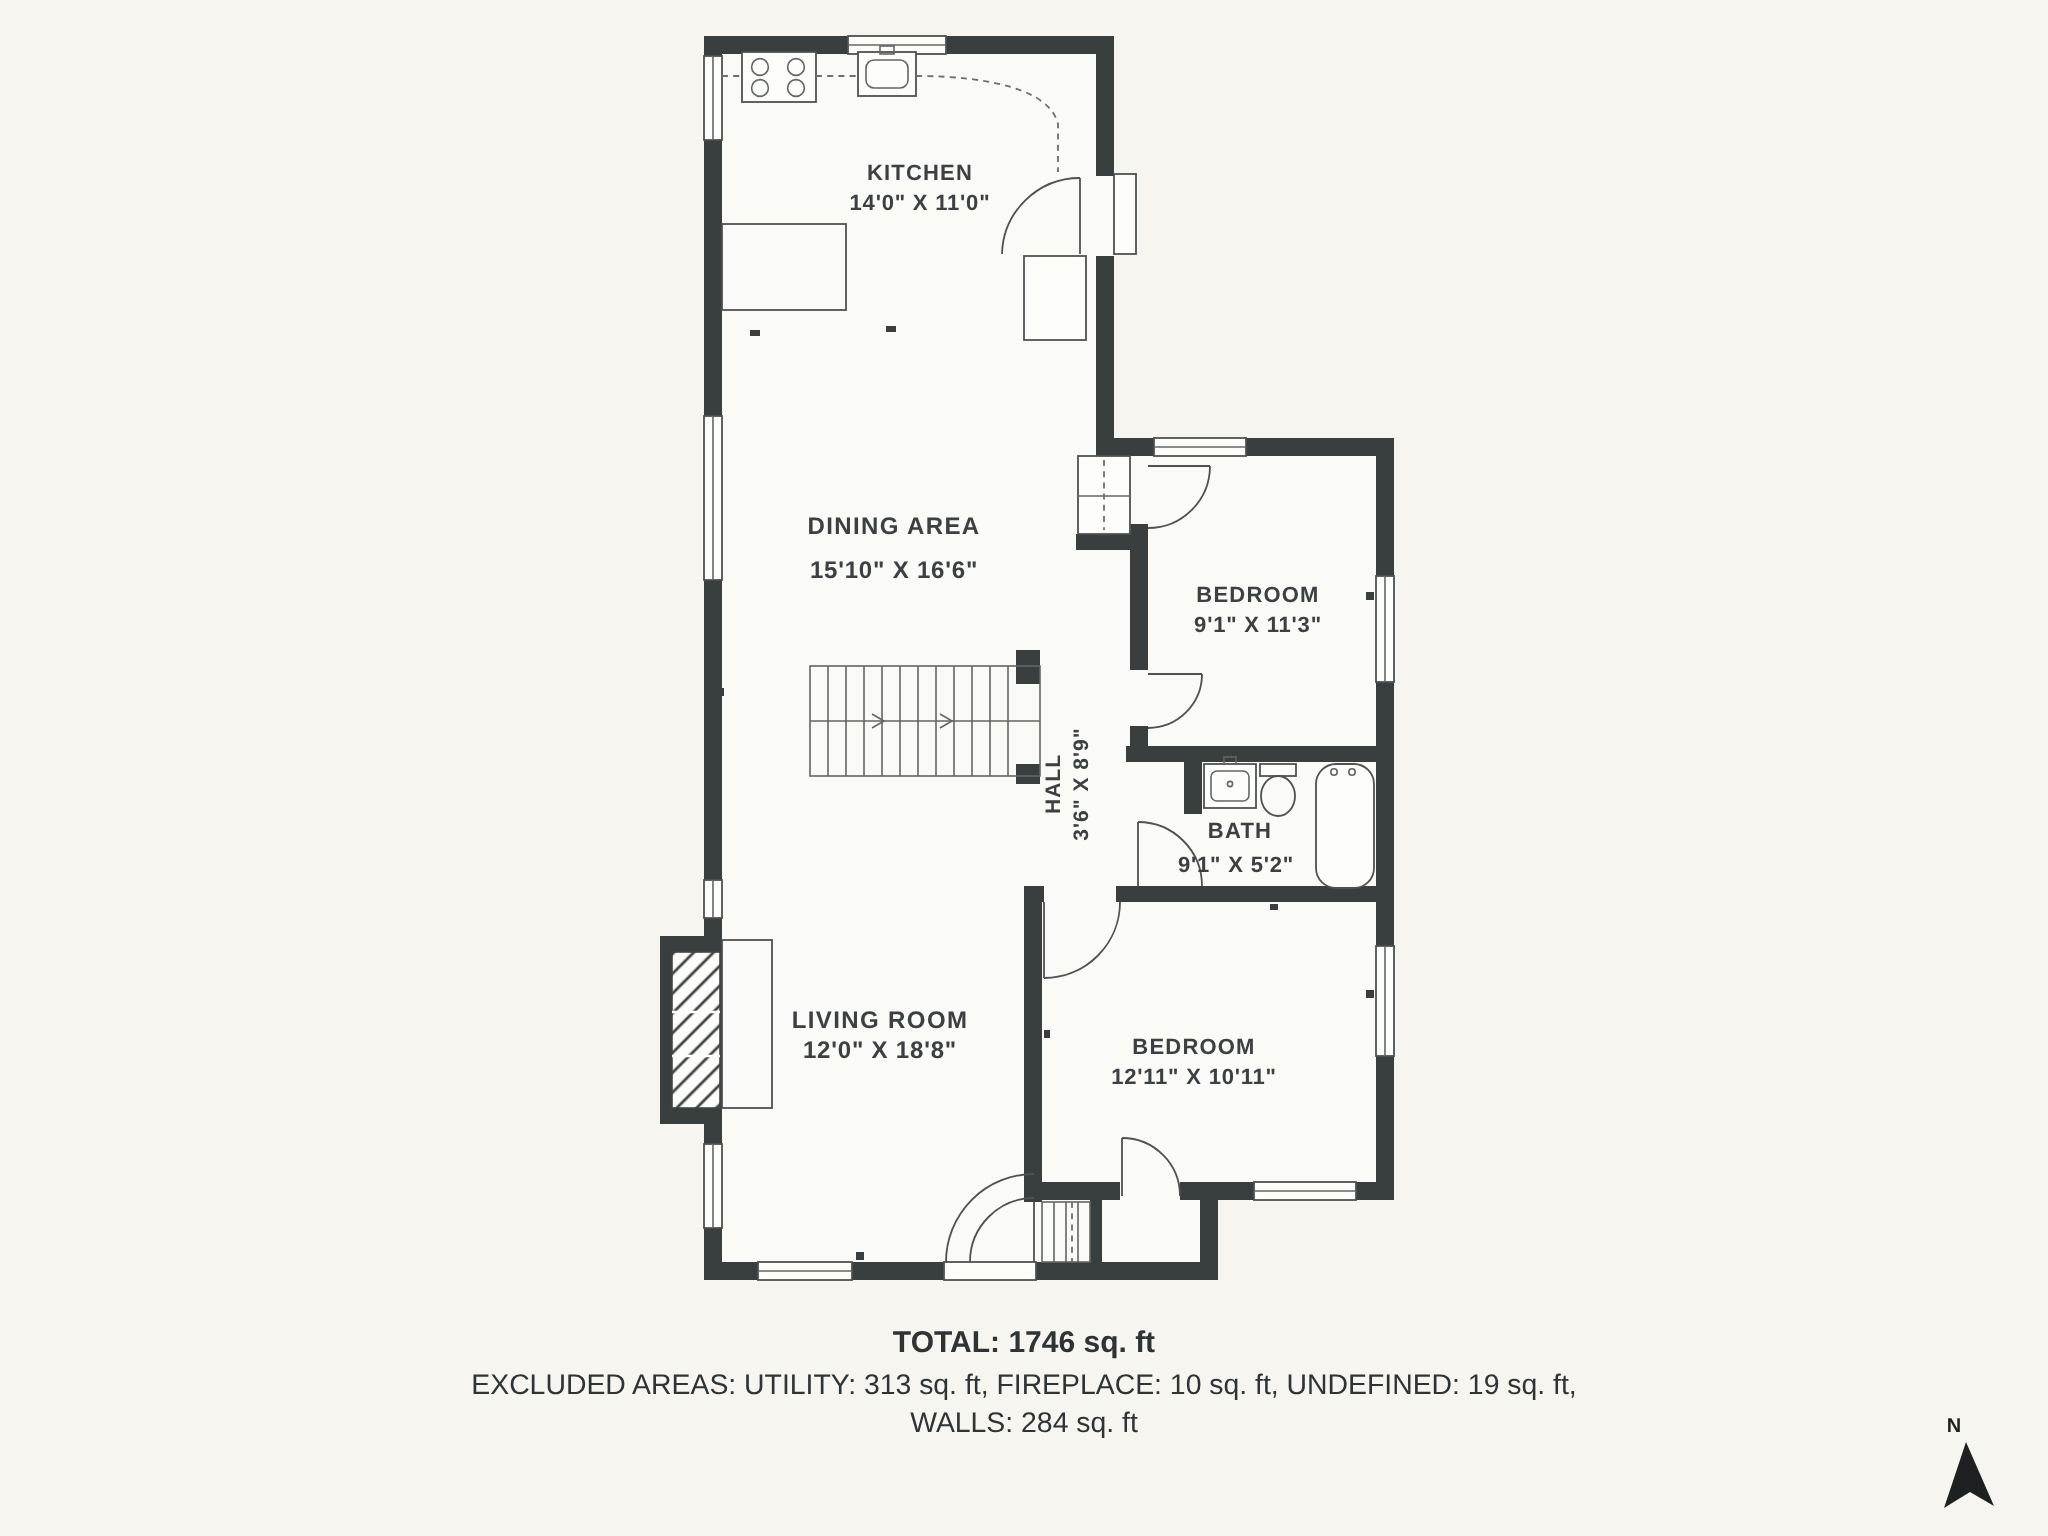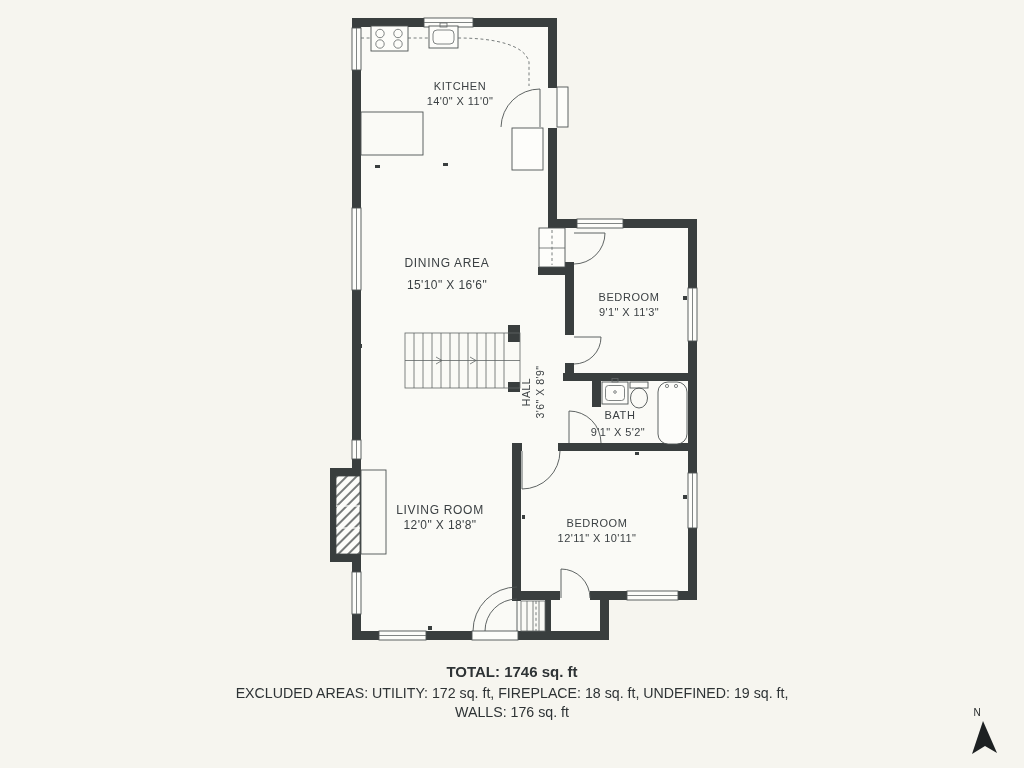--- a/index.html
+++ b/index.html
@@ -2,21 +2,21 @@
 <html><head>
 <meta charset="utf-8">
 <style>
   html,body{margin:0;padding:0;}
   body{
     width:1024px;height:768px;
     background:#f6f5ef;
     font-family:"Liberation Sans", sans-serif;
     position:relative;overflow:hidden;
   }
-  #plan-wrap{position:absolute;left:0;top:0;width:1024px;height:768px;}
+  #plan-wrap{position:absolute;left:0;top:0;width:1024px;height:768px;font-weight:bold;}
   svg text{fill:#3b4043;}
   .room-name{font-size:11px;letter-spacing:0.6px;}
   .room-dims{font-size:11px;letter-spacing:0.4px;}
   .room-name-lg{font-size:12px;letter-spacing:0.7px;}
   .room-dims-lg{font-size:12px;letter-spacing:0.4px;}
   .hall-txt{font-size:10.5px;letter-spacing:0.5px;}
   .wall{fill:#393e3e;}
   .floor{fill:#fafaf6;}
   .thin{stroke:#4d5252;stroke-width:0.9;fill:none;}
   .thinner{stroke:#616666;stroke-width:0.8;fill:none;}
@@ -289,15 +289,15 @@
 
   <g>
     <text x="977" y="716" text-anchor="middle" style="font-size:10px;fill:#1d2122;">N</text>
     <polygon points="983,721 972,754 985,746 997,753" fill="#1d2122"></polygon>
   </g>
 </svg>
 </div>
 
 <div class="footer">
   <div class="total">TOTAL: 1746 sq. ft</div>
-  <div class="line">EXCLUDED AREAS: UTILITY: 172 sq. ft, FIREPLACE: 18 sq. ft, UNDEFINED: 19 sq. ft,</div>
-  <div class="line">WALLS: 176 sq. ft</div>
+  <div class="line">EXCLUDED AREAS: UTILITY: 313 sq. ft, FIREPLACE: 10 sq. ft, UNDEFINED: 19 sq. ft,</div>
+  <div class="line">WALLS: 284 sq. ft</div>
 </div>
 
 </body></html>

